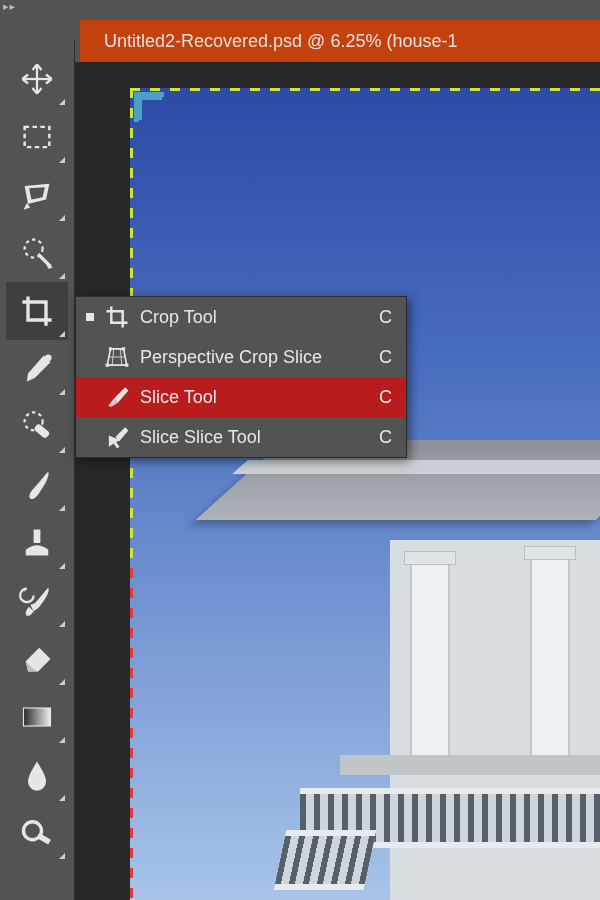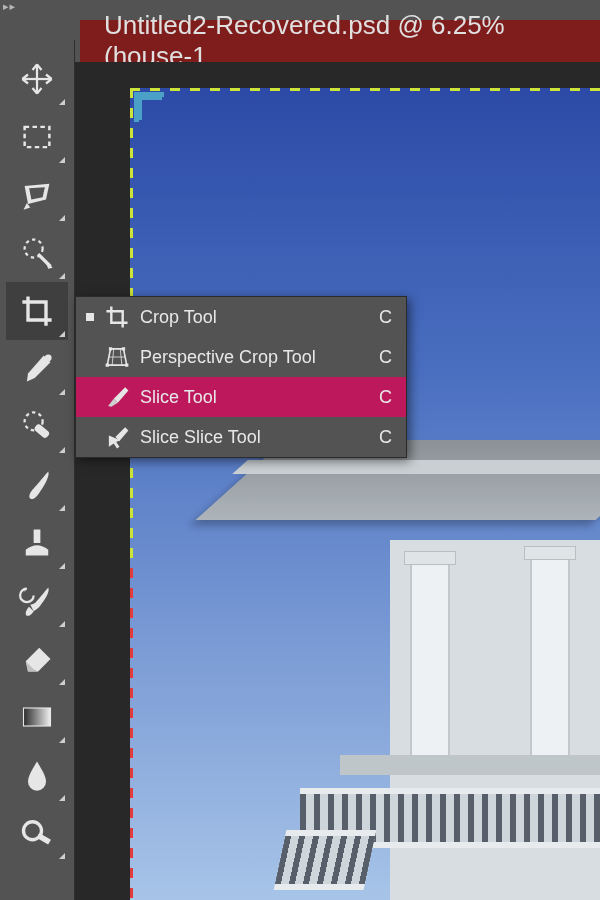--- a/index.html
+++ b/index.html
@@ -23,22 +23,22 @@
   }
   
   .title-bar {
     position: absolute;
     left: 80px; right: 0; top: 20px;
     height: 42px;
     display: flex;
     align-items: center;
     padding-left: 24px;
     color: #e0e0e0;
-    font-size: 26px;
-    background: #7f1d1d;
+    font-size: 18px;
+    background: #c2410c;
   }
   
   .toolbar {
     position: absolute;
     left: 0; top: 40px;
     width: 75px;
     bottom: 0;
     background: #535353;
     border-right: 1px solid #2e2e2e;
     display: flex;
@@ -181,21 +181,21 @@
     min-width: 332px;
   }
   .flyout-row {
     display: flex;
     align-items: center;
     height: 40px;
     padding: 0 14px 0 10px;
     cursor: pointer;
     gap: 10px;
   }
-  .flyout-row.hovered { background: #be185d; }
+  .flyout-row.hovered { background: #b91c1c; }
   .flyout-row .dot {
     width: 8px; height: 8px; flex: 0 0 8px;
   }
   .flyout-row.selected .dot {
     background: #e6e6e6;
   }
   .flyout-row .icon {
     width: 26px; height: 26px; flex: 0 0 26px;
     display: flex; align-items: center; justify-content: center;
   }
@@ -401,21 +401,21 @@
     <span class="icon">
       <svg viewBox="0 0 32 32">
         <path d="M8 6 L24 6 L28 26 L4 26 Z" fill="none" stroke="#e6e6e6" stroke-width="2"></path>
         <path d="M12 6 L10 26 M20 6 L22 26 M6 16 L26 16" stroke="#e6e6e6" stroke-width="1"></path>
         <rect x="6" y="4" width="4" height="4" fill="#e6e6e6"></rect>
           <rect x="22" y="4" width="4" height="4" fill="#e6e6e6"></rect>
         <rect x="2" y="24" width="4" height="4" fill="#e6e6e6"></rect>
           <rect x="26" y="24" width="4" height="4" fill="#e6e6e6"></rect>
       </svg>
     </span>
-    <span class="label">Perspective Crop Tool</span>
+    <span class="label">Perspective Crop Slice</span>
     <span class="shortcut">C</span>
   </div>
 
   <div class="flyout-row hovered">
     <span class="dot"></span>
     <span class="icon">
       <svg viewBox="0 0 32 32">
         <path d="M26 4 L12 18 L17 23 L30 8 Z" fill="#e6e6e6"></path>
         <path d="M12 18 L5 27 L9 28 L17 23 Z" fill="#cfcfcf"></path>
       </svg>

